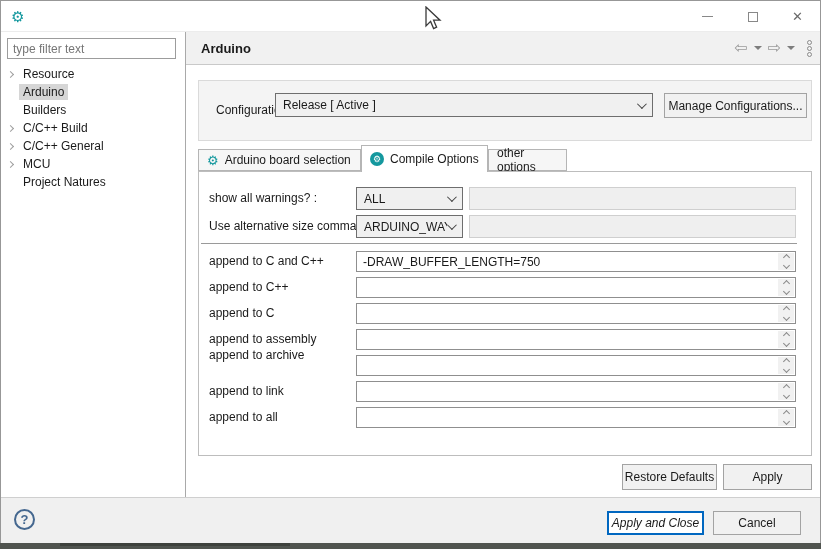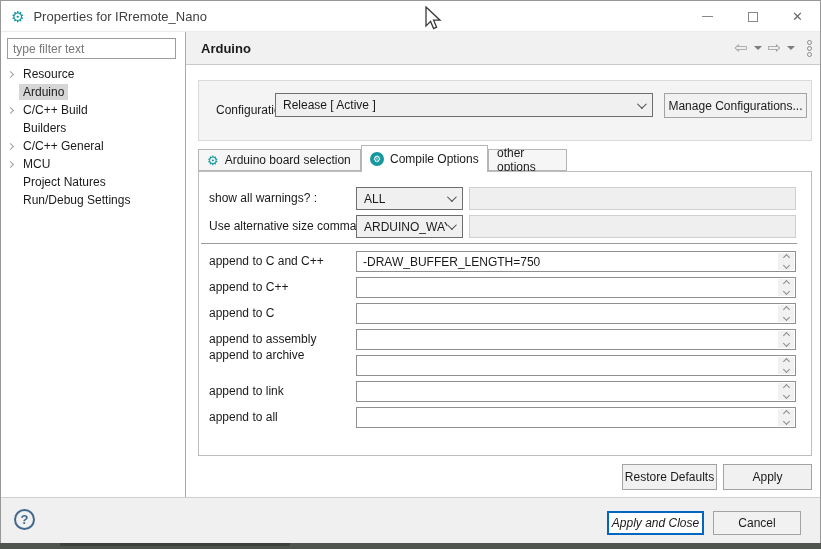--- a/index.html
+++ b/index.html
@@ -87,21 +87,20 @@
   .cursor { position:absolute; left:424px; top:6px; z-index:10; pointer-events:none; }
 </style>
 </head>
 <body>
 
 <div id="app">
   <div id="frame"></div>
 
   <div class="titlebar">
     <span class="app-icon">⚙</span>
-    <span class="title-text">Properties for IRremote_Nano</span>
     <div class="win-controls">
       <div class="win-btn">
           <span class="min-glyph"></span>
         </div>
       <div class="win-btn">
           <span class="max-glyph"></span>
         </div>
       <div class="win-btn">
           <span class="close-glyph">✕</span>
         </div>
@@ -115,48 +114,44 @@
         <span class="tree-chev">
             <span class="chev-right"></span>
           </span>
         <span class="tree-label">Resource</span>
       </div>
       <div class="tree-item selected">
         <span class="tree-chev"></span>
         <span class="tree-label">Arduino</span>
       </div>
       <div class="tree-item">
-        <span class="tree-chev">
-            <span class="chev-right"></span>
-          </span>
-        <span class="tree-label">C/C++ Build</span>
-      </div>
-      <div class="tree-item">
         <span class="tree-chev"></span>
         <span class="tree-label">Builders</span>
       </div>
       <div class="tree-item">
         <span class="tree-chev">
             <span class="chev-right"></span>
           </span>
+        <span class="tree-label">C/C++ Build</span>
+      </div>
+      <div class="tree-item">
+        <span class="tree-chev">
+            <span class="chev-right"></span>
+          </span>
         <span class="tree-label">C/C++ General</span>
       </div>
       <div class="tree-item">
         <span class="tree-chev">
             <span class="chev-right"></span>
           </span>
         <span class="tree-label">MCU</span>
       </div>
       <div class="tree-item">
         <span class="tree-chev"></span>
         <span class="tree-label">Project Natures</span>
-      </div>
-      <div class="tree-item">
-        <span class="tree-chev"></span>
-        <span class="tree-label">Run/Debug Settings</span>
       </div>
     </div>
   </div>
 
   <div class="header-band">
     <span class="header-title">Arduino</span>
     <div class="nav-icons">
       <span class="nav-arrow">⇦</span>
       <span class="nav-caret"></span>
       <span class="nav-arrow">⇨</span>

